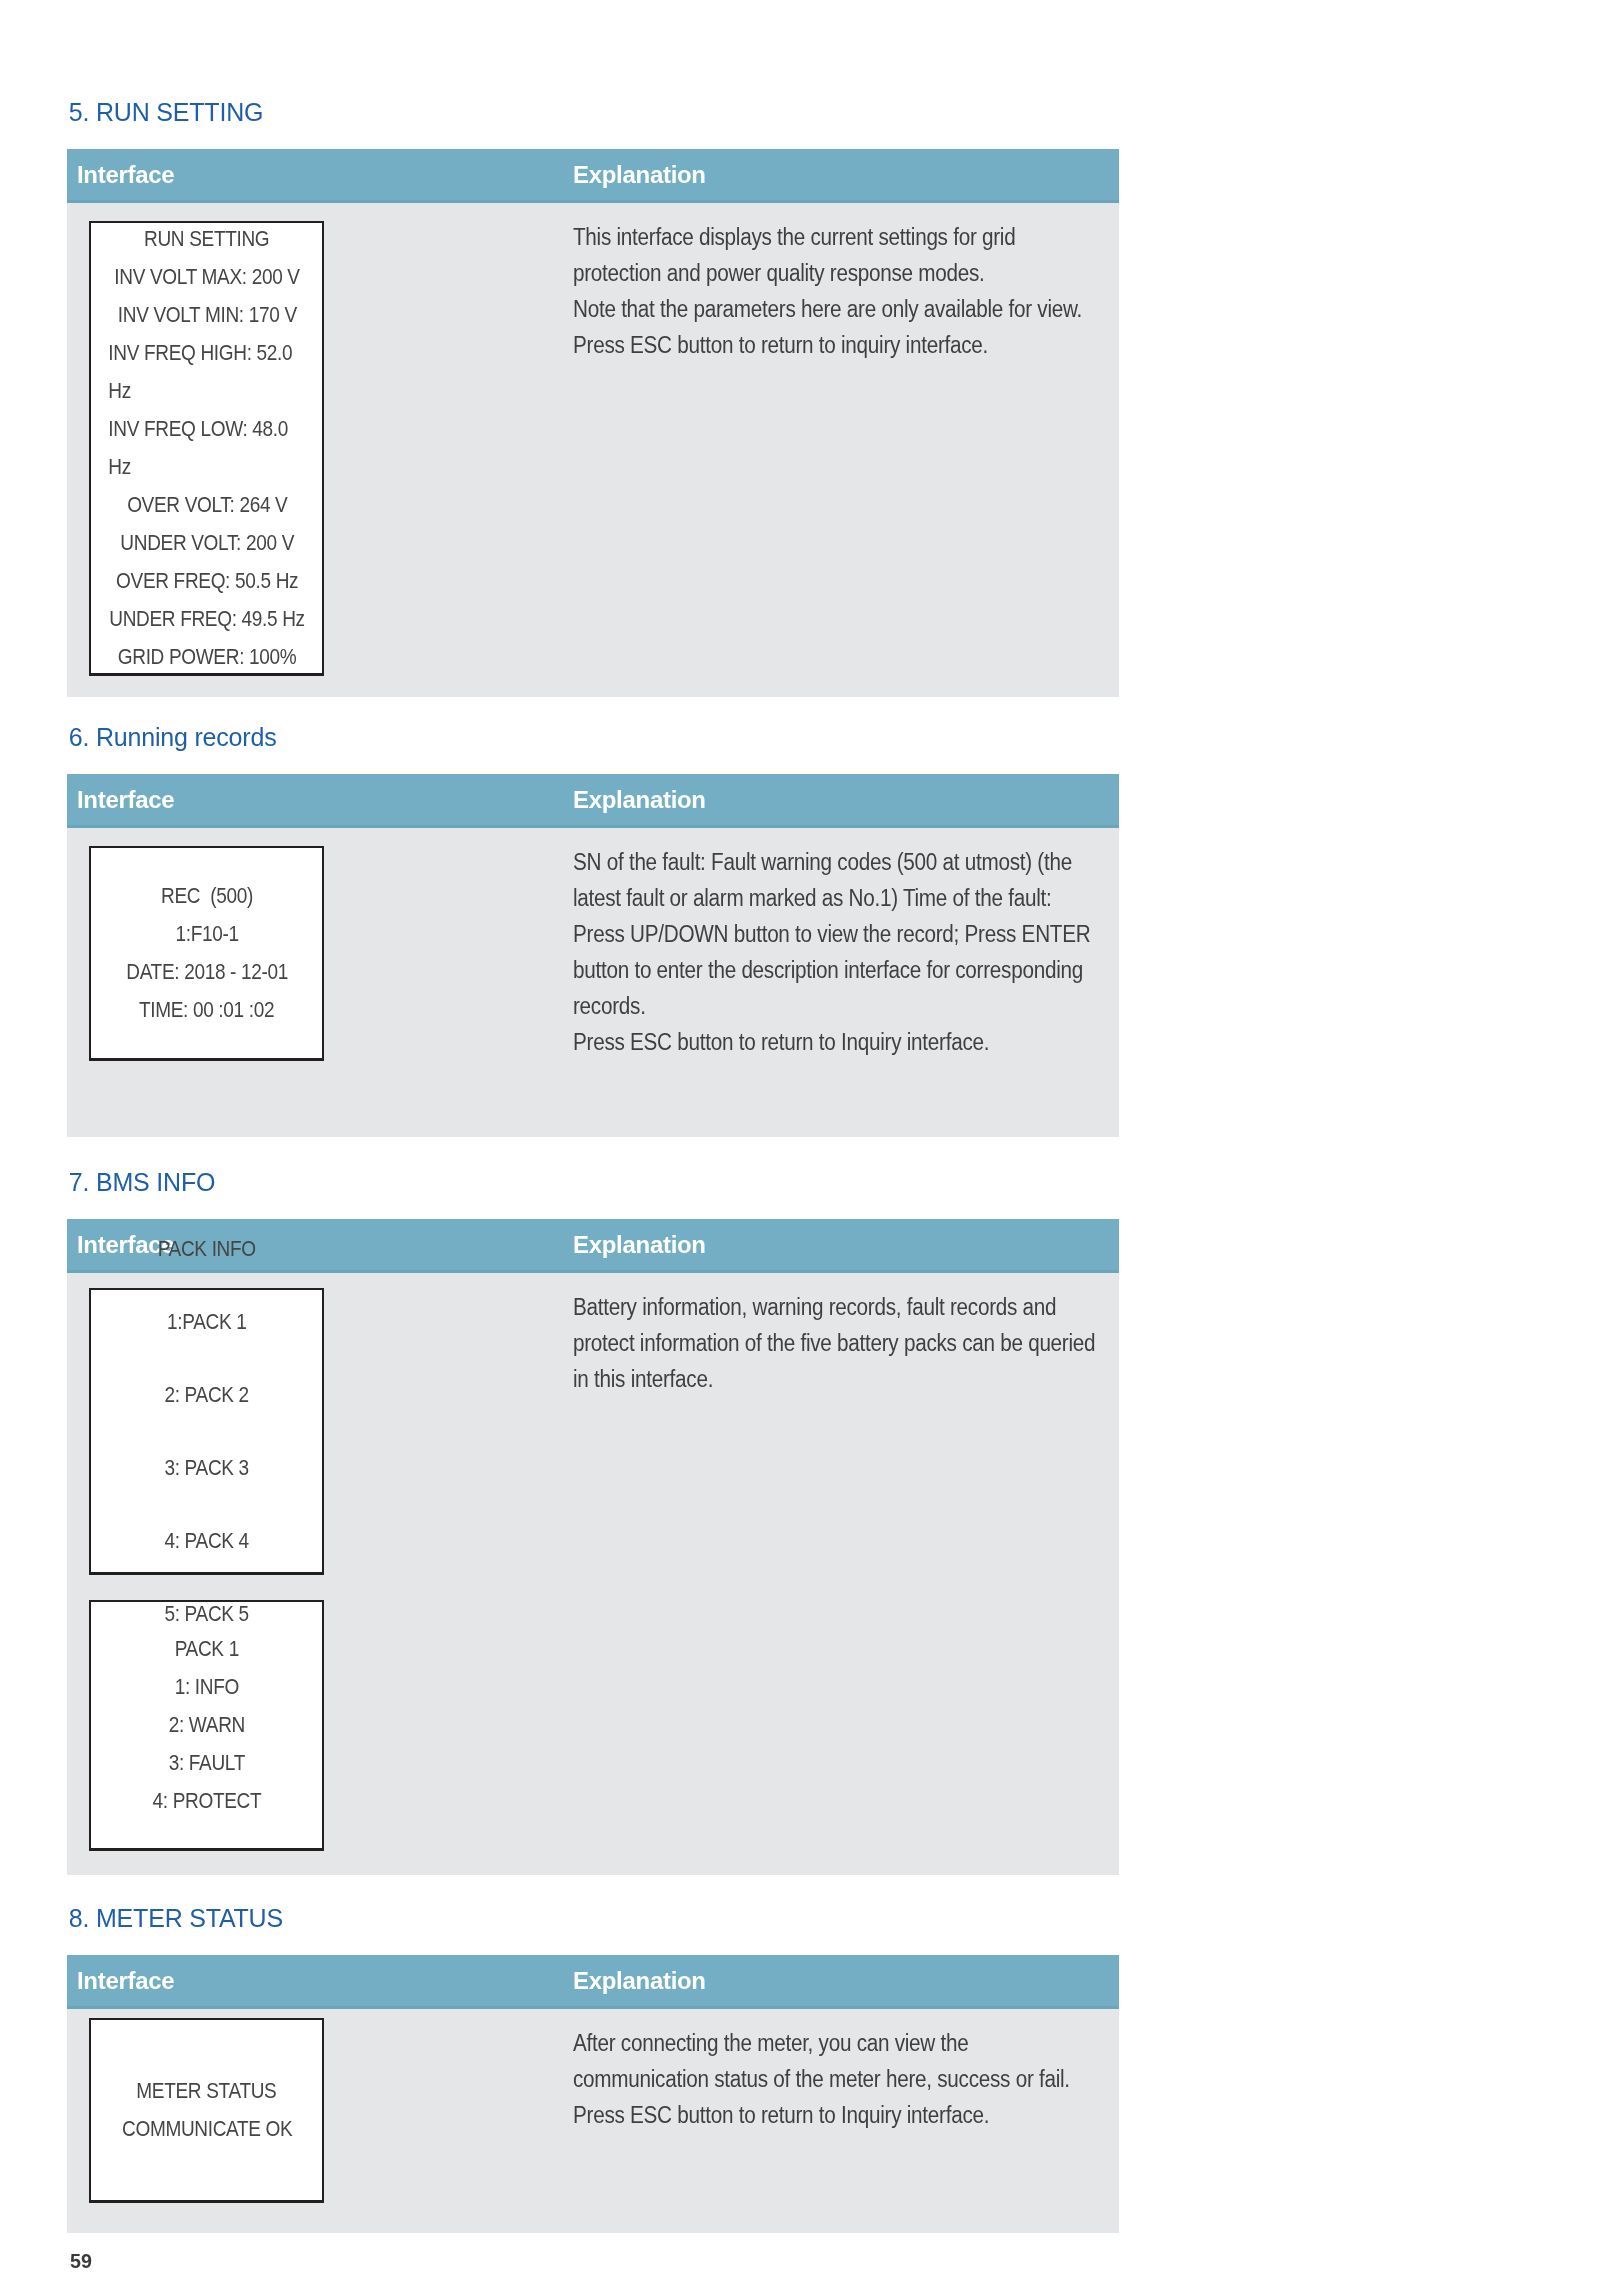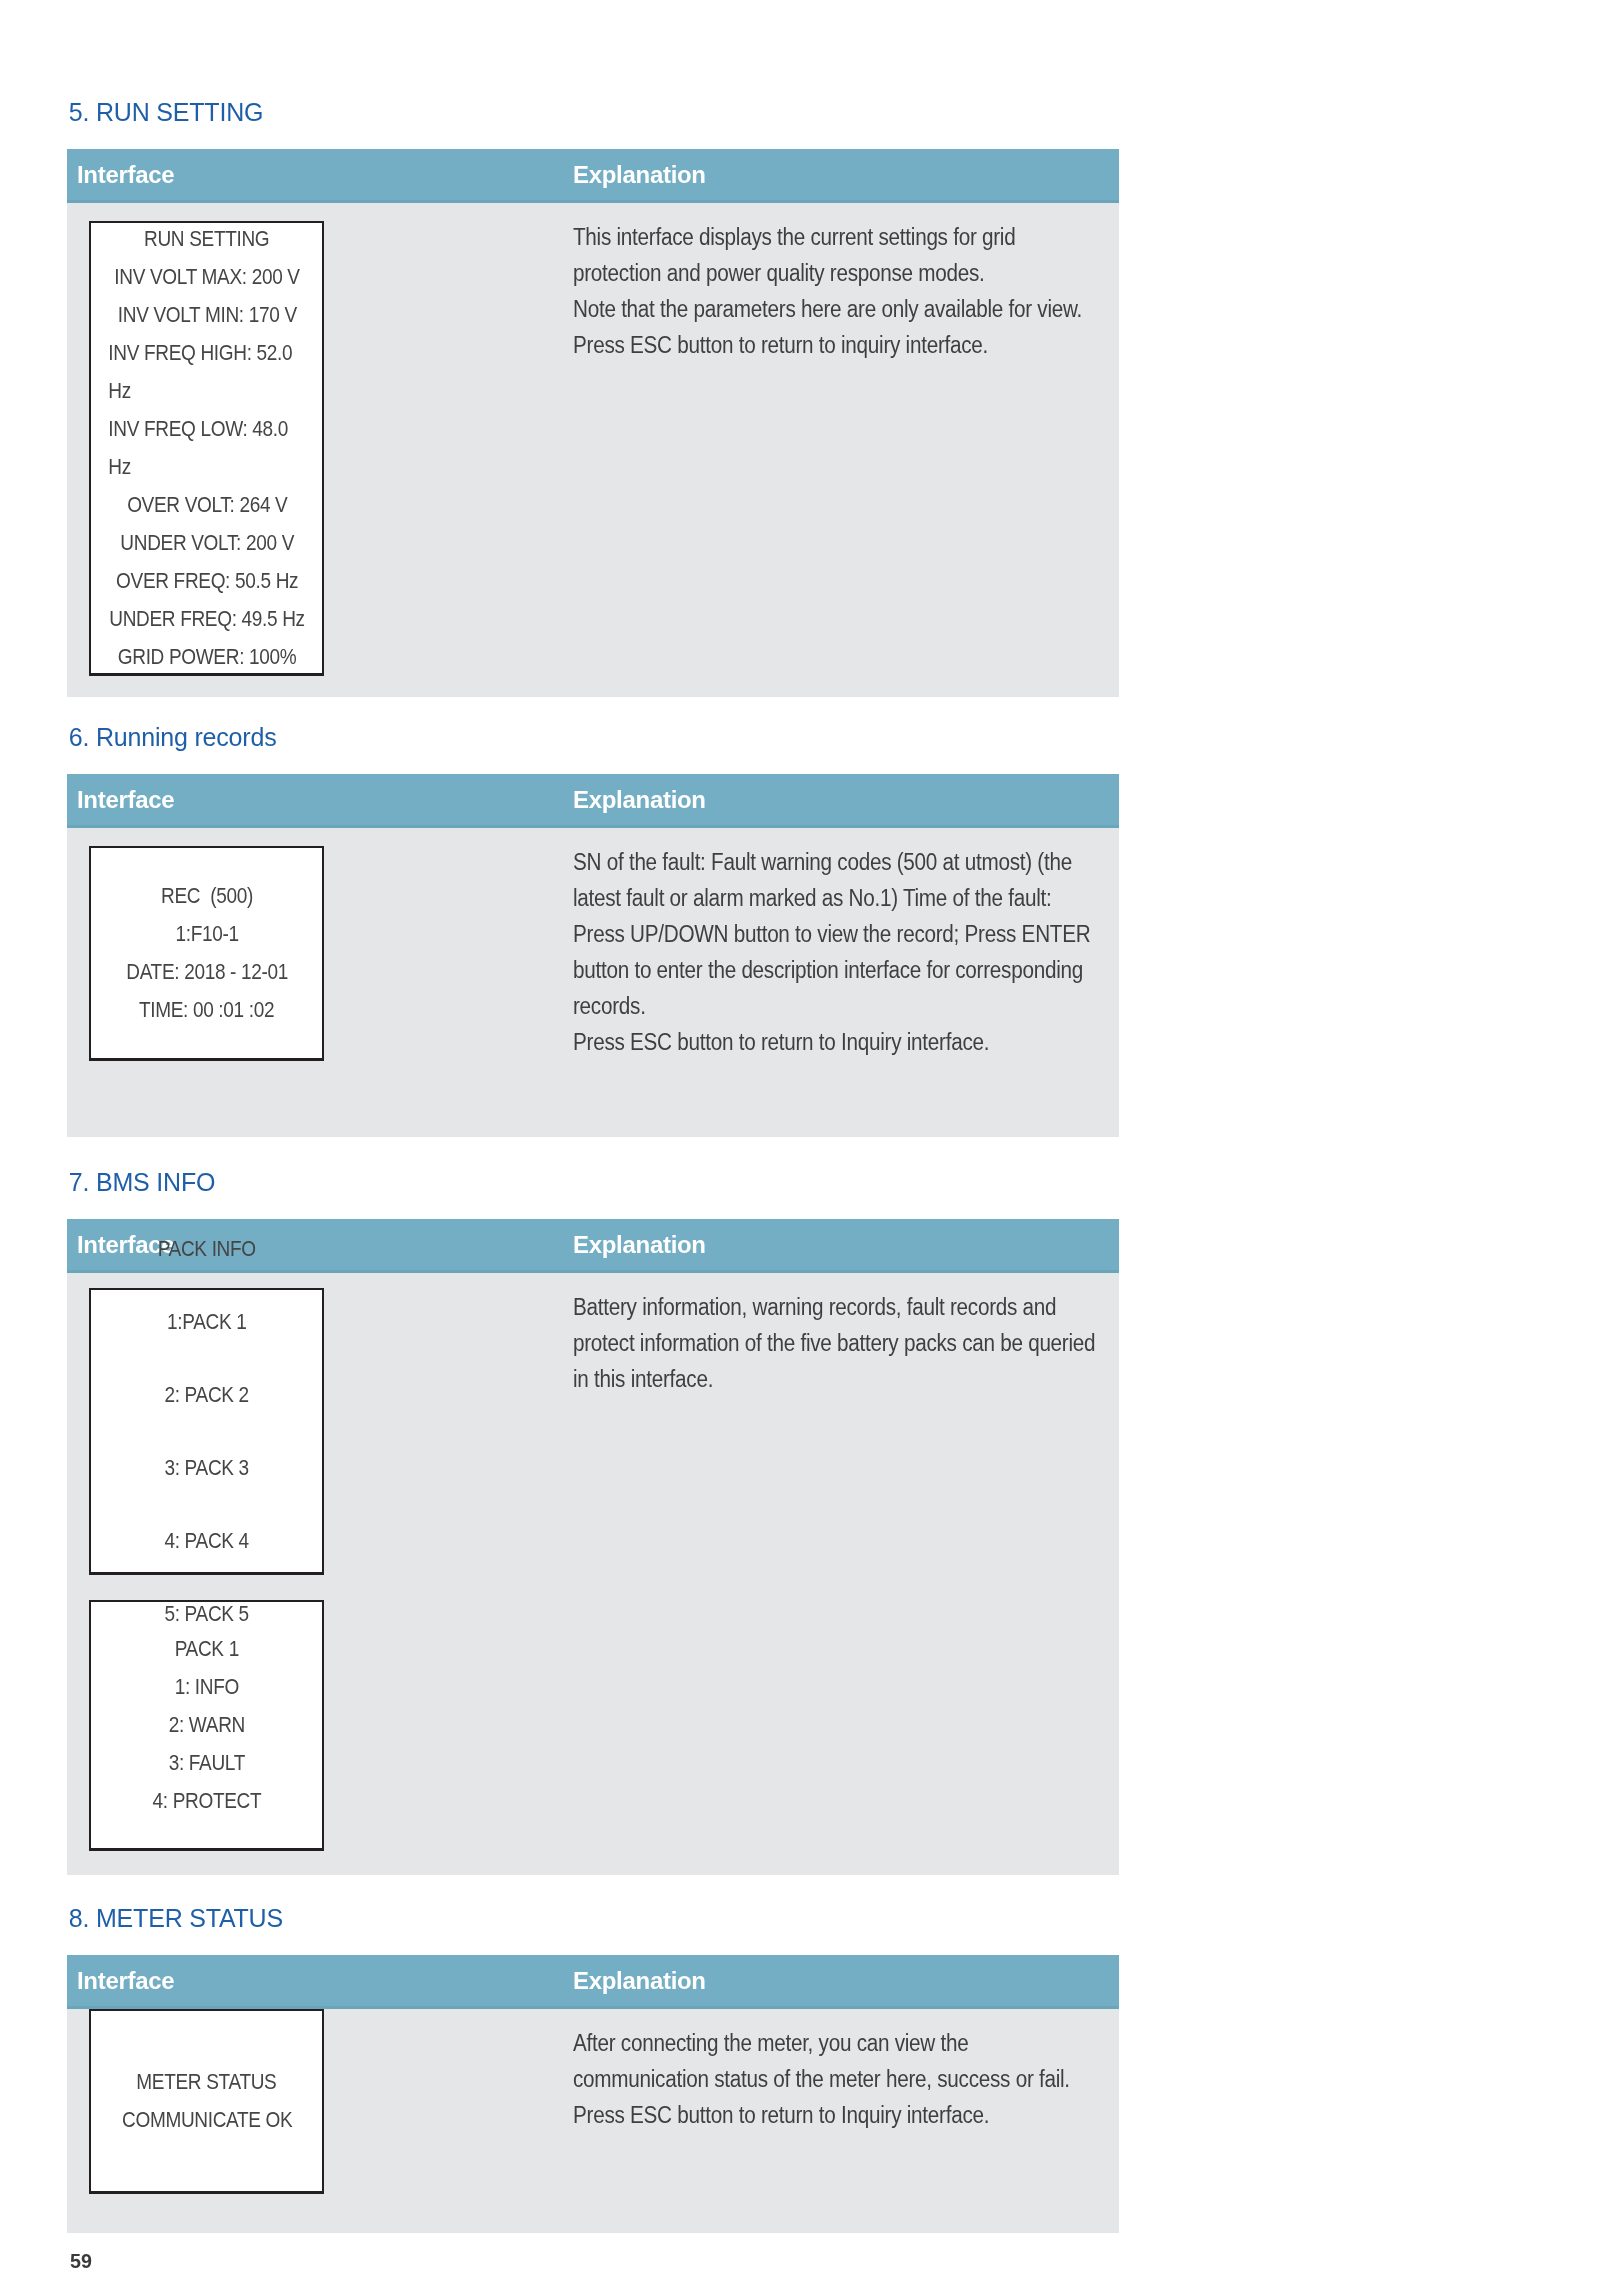--- a/index.html
+++ b/index.html
@@ -40,21 +40,21 @@
     border:2.2px solid #231f20;
     border-bottom-width:3.6px;
     box-sizing:border-box;
     display:flex;flex-direction:column;
     justify-content:center;align-items:center;
   }
   .lcd-s5{height:455px;margin-top:18px;}
   .lcd-s6{height:215px;margin-top:18px;}
   .lcd-s7a{height:287px;margin-top:15px;gap:35px;}
   .lcd-s7b{height:251px;margin-top:25px;}
-  .lcd-s8{height:185px;}
+  .lcd-s8{height:185px;margin-top:9px;}
   .ln{
     font-size:22.4px;line-height:38px;
     color:#454545;letter-spacing:-0.4px;
     white-space:pre-wrap;
     transform:scaleX(.85);
   }
   .xp{
     margin:0;width:587px;
     font-size:23px;line-height:36px;
     color:#3f3f3f;letter-spacing:-0.3px;

